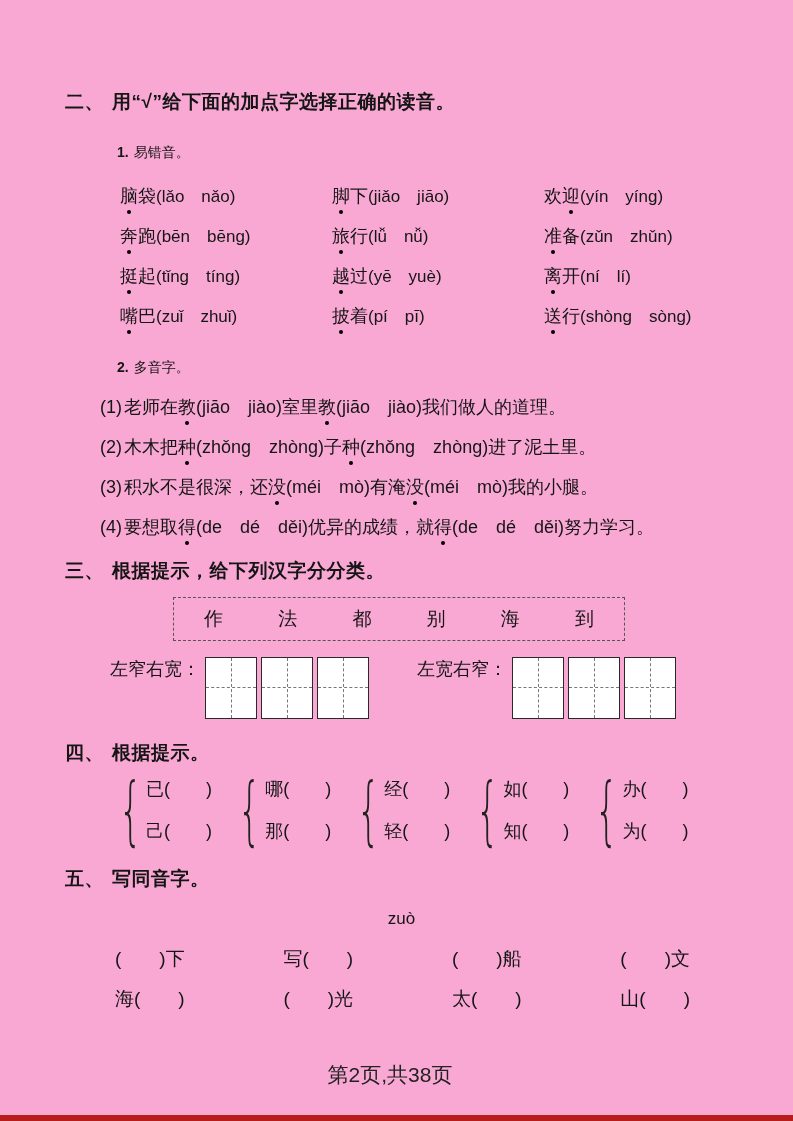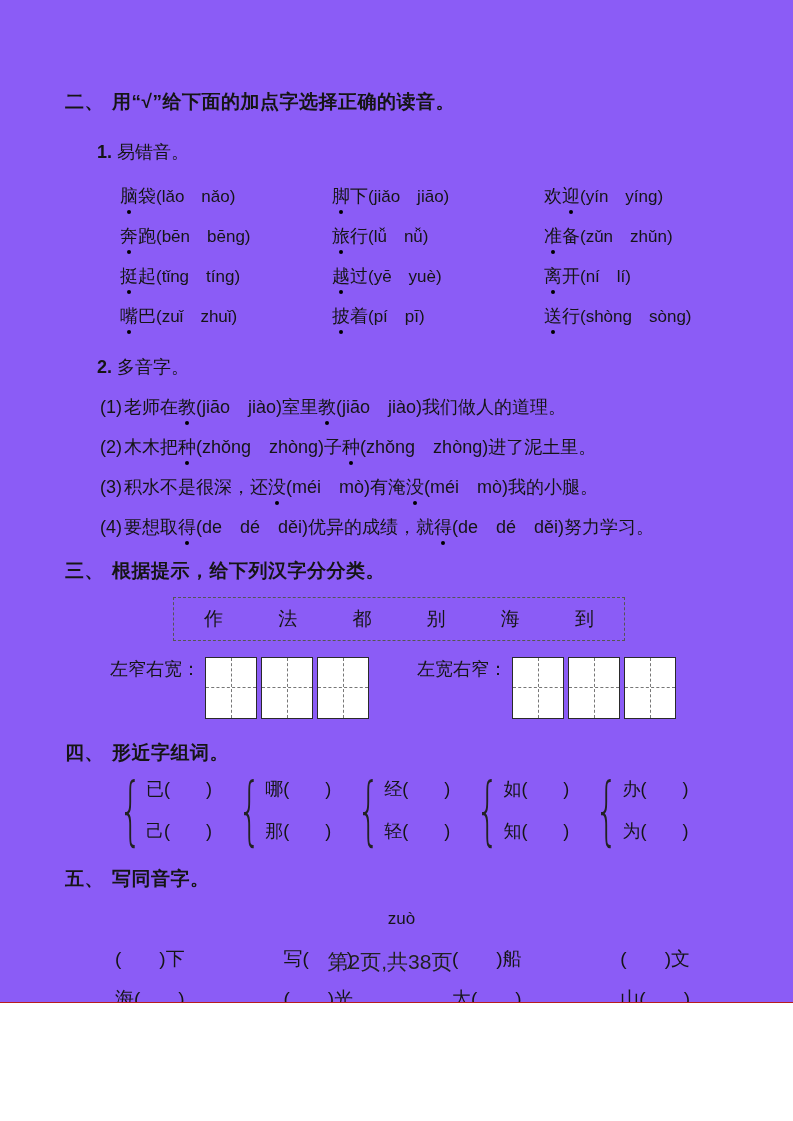--- a/index.html
+++ b/index.html
@@ -1,31 +1,31 @@
 <!DOCTYPE html>
 <html><head>
 <meta charset="utf-8">
 <style>
   html,body{margin:0;padding:0;background:#ffffff;}
   .page{
     position:relative;
-    width:793px;height:1003px;
-    background:#8b5cf6;
+    width:793px;height:1121px;
+    background:#f9a8d4;
     box-sizing:border-box;
     padding:90px 55px 0 65px;
     font-family:"Liberation Sans","DejaVu Sans",sans-serif;
     color:#151515;
     overflow:hidden;
-    border-bottom:1px solid #b91c1c;
+    border-bottom:6px solid #b91c1c;
   }
   
   .sec-h{font-size:19px;font-weight:700;letter-spacing:0.5px;line-height:24px;}
   .sec-num{margin-right:8px;}
   
-  .sub-h{margin:26px 0 0 32px;font-size:18px;line-height:24px;}
+  .sub-h{margin:26px 0 0 52px;font-size:14px;line-height:24px;}
   .sub-h .num{font-weight:700;margin-right:5px;}
   
   .word-grid{display:grid;grid-template-columns:212px 212px auto;margin:20px 0 0 55px;row-gap:15px;font-size:18px;}
   .word-cell{white-space:nowrap;line-height:24px;}
   .pinyin{font-size:17px;}
   
   .zdot{position:relative;display:inline-block;}
   .zdot::after{content:"";position:absolute;left:50%;bottom:-6px;transform:translateX(-50%);
     width:4px;height:4px;border-radius:50%;background:#000;}
   
@@ -123,21 +123,21 @@
         <div class="tzg-strip">
           <div class="tzg"></div>
           <div class="tzg"></div>
           <div class="tzg"></div>
         </div>
       </div>
   </section>
 
   <section class="sec4">
     <div class="sec-h">
-      <span class="sec-num">四、</span><span>形近字组词。</span>
+      <span class="sec-num">四、</span><span>根据提示。</span>
     </div>
     <div class="brace-row" id="braceRow">
         <div class="brace-group">
           <span class="brace">{</span>
           <div class="brace-entries">
             <div>已(　　)</div>
             <div>己(　　)</div>
           </div>
         </div>
         <div class="brace-group">

